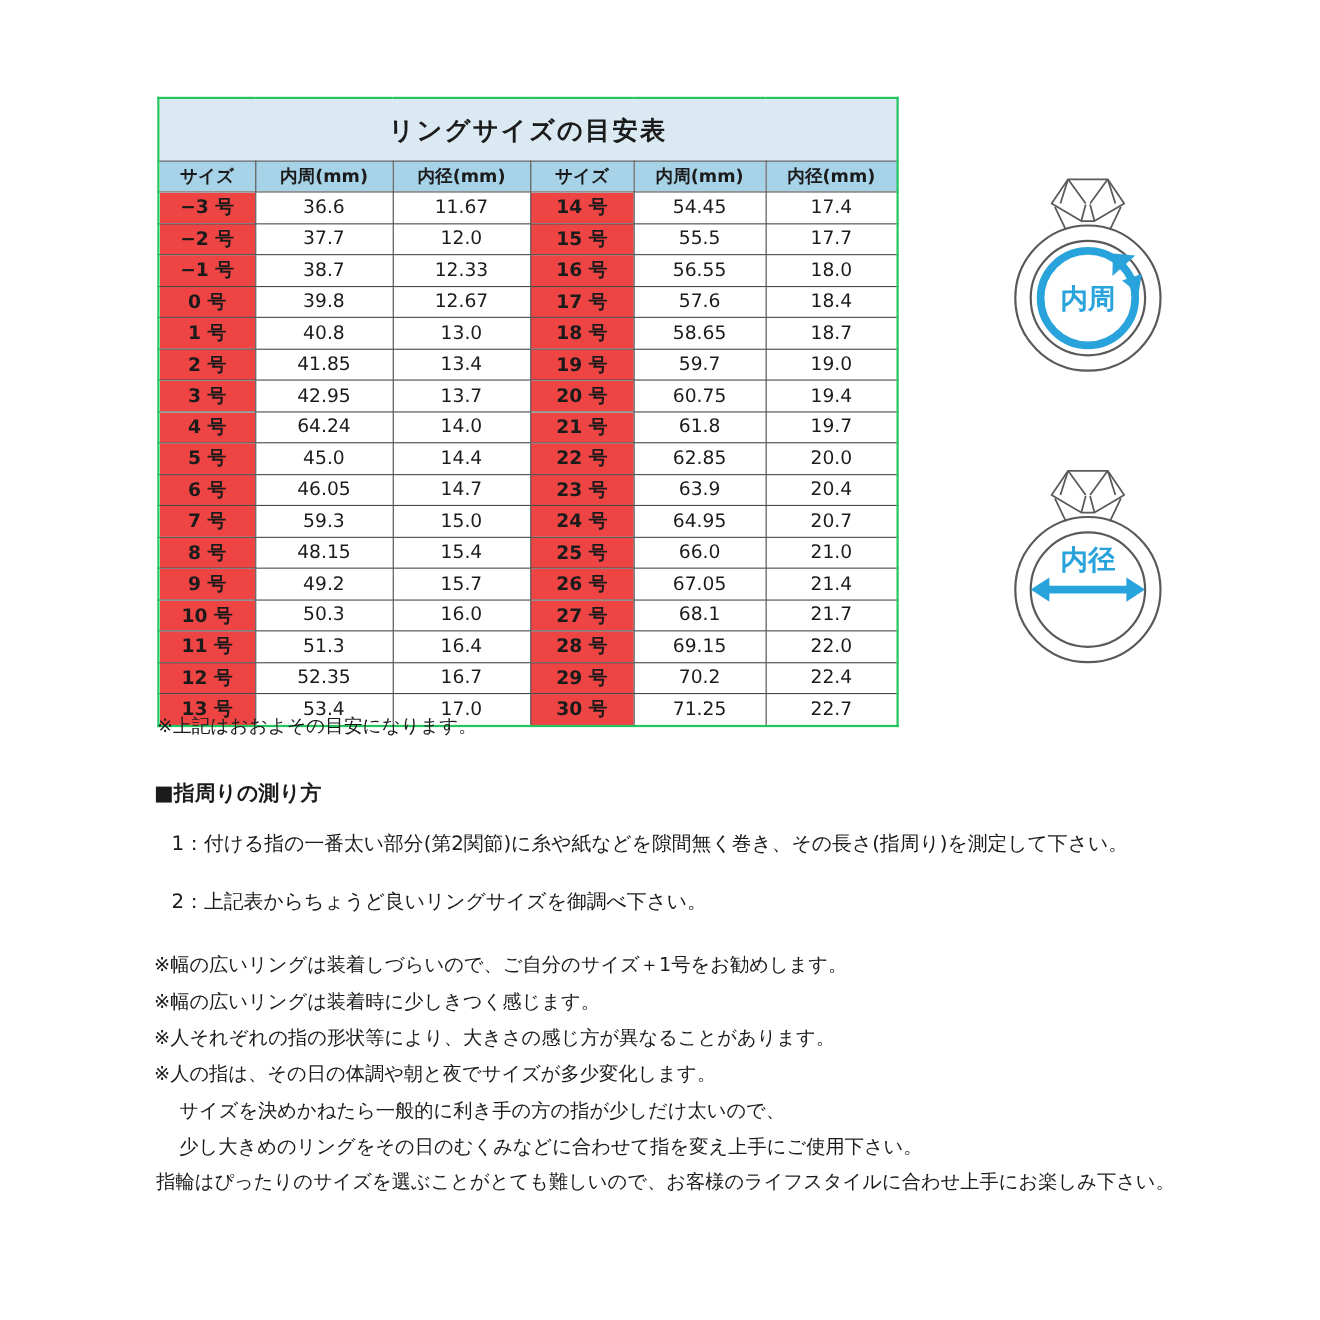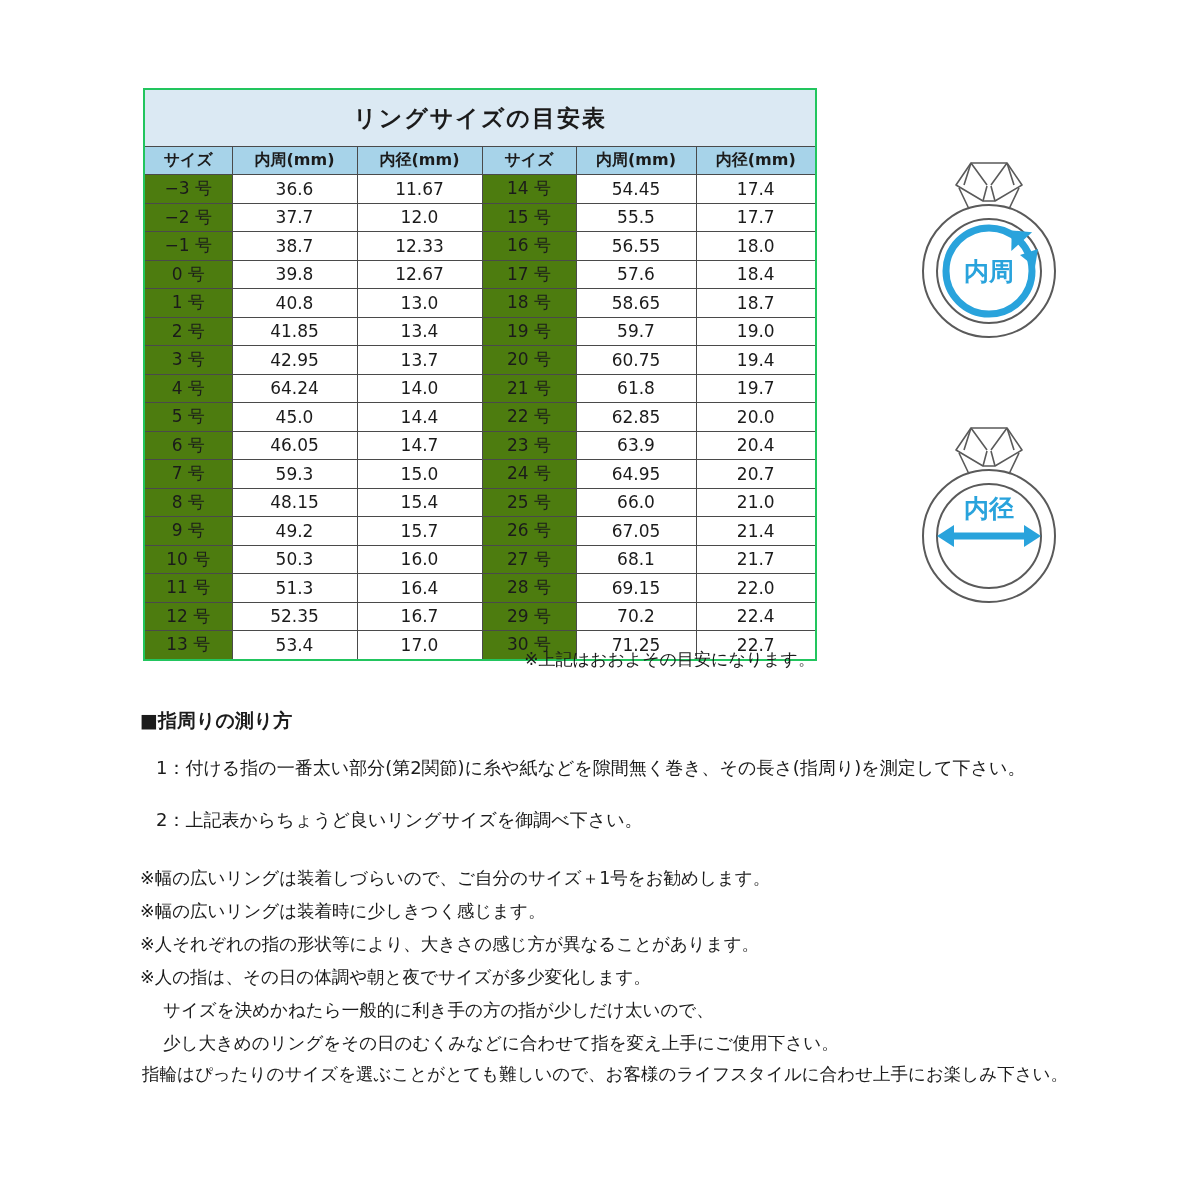--- a/index.html
+++ b/index.html
@@ -19,24 +19,24 @@
     padding:0;overflow:hidden;white-space:nowrap;
   }
   .title-row th{
     height:56px;background:#DBE9F3;font-size:23px;font-weight:bold;
     letter-spacing:2px;
   }
   .header-row th{
     height:27px;background:#A7D3E9;font-size:16px;font-weight:bold;
   }
   .size-table td{height:27.5px;font-size:17px;background:#ffffff;}
-  .size-table td.size-col{background:#4d7c0f;font-weight:normal;}
+  .size-table td.size-col{background:#ef4444;font-weight:bold;}
   .table-note{
     position:absolute;left:143px;top:648px;width:672px;
-    text-align:right;font-size:17px;
+    text-align:left;font-size:17px;
   }
   
   .ring-svg{position:absolute;left:904px;width:170px;height:240px;}
   #ring-circumference{top:121px;}
   #ring-diameter{top:386px;}
   .ring-label{font-size:25px;font-weight:bold;}
   
   .howto{position:absolute;left:140px;top:708px;width:960px;}
   .howto-heading{font-size:19px;font-weight:bold;margin:0 0 16px 0;}
   .step-line{font-size:18px;line-height:36px;margin:16px;}

